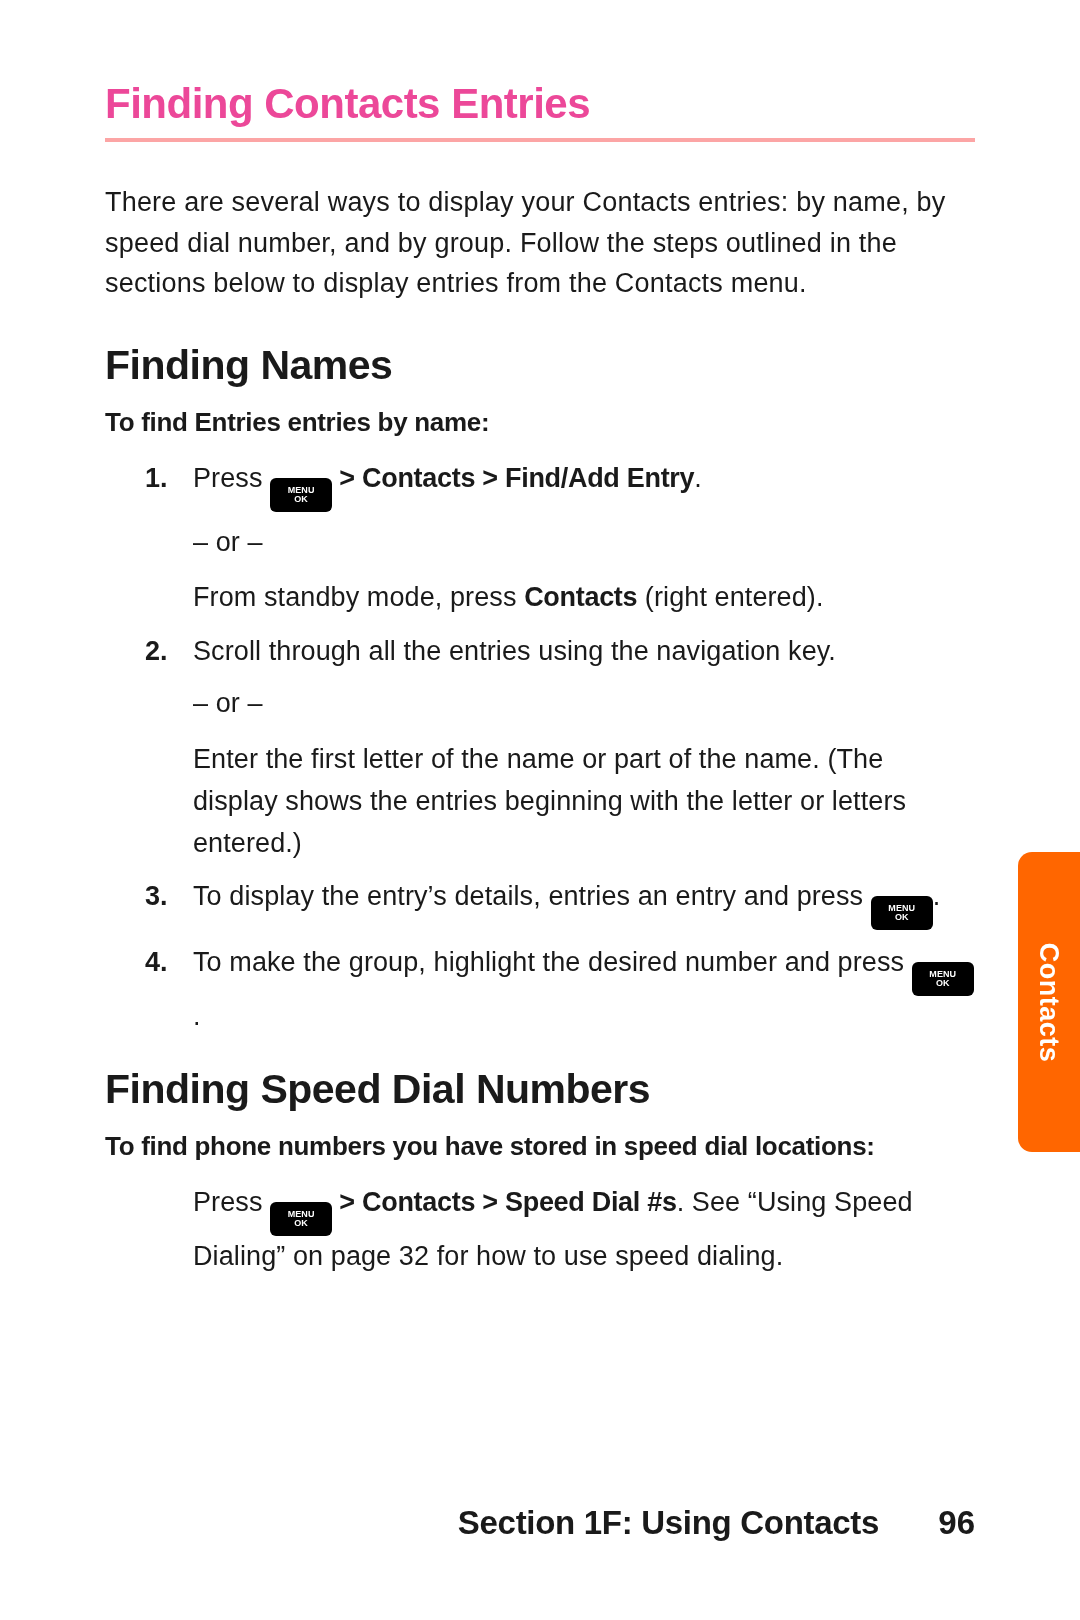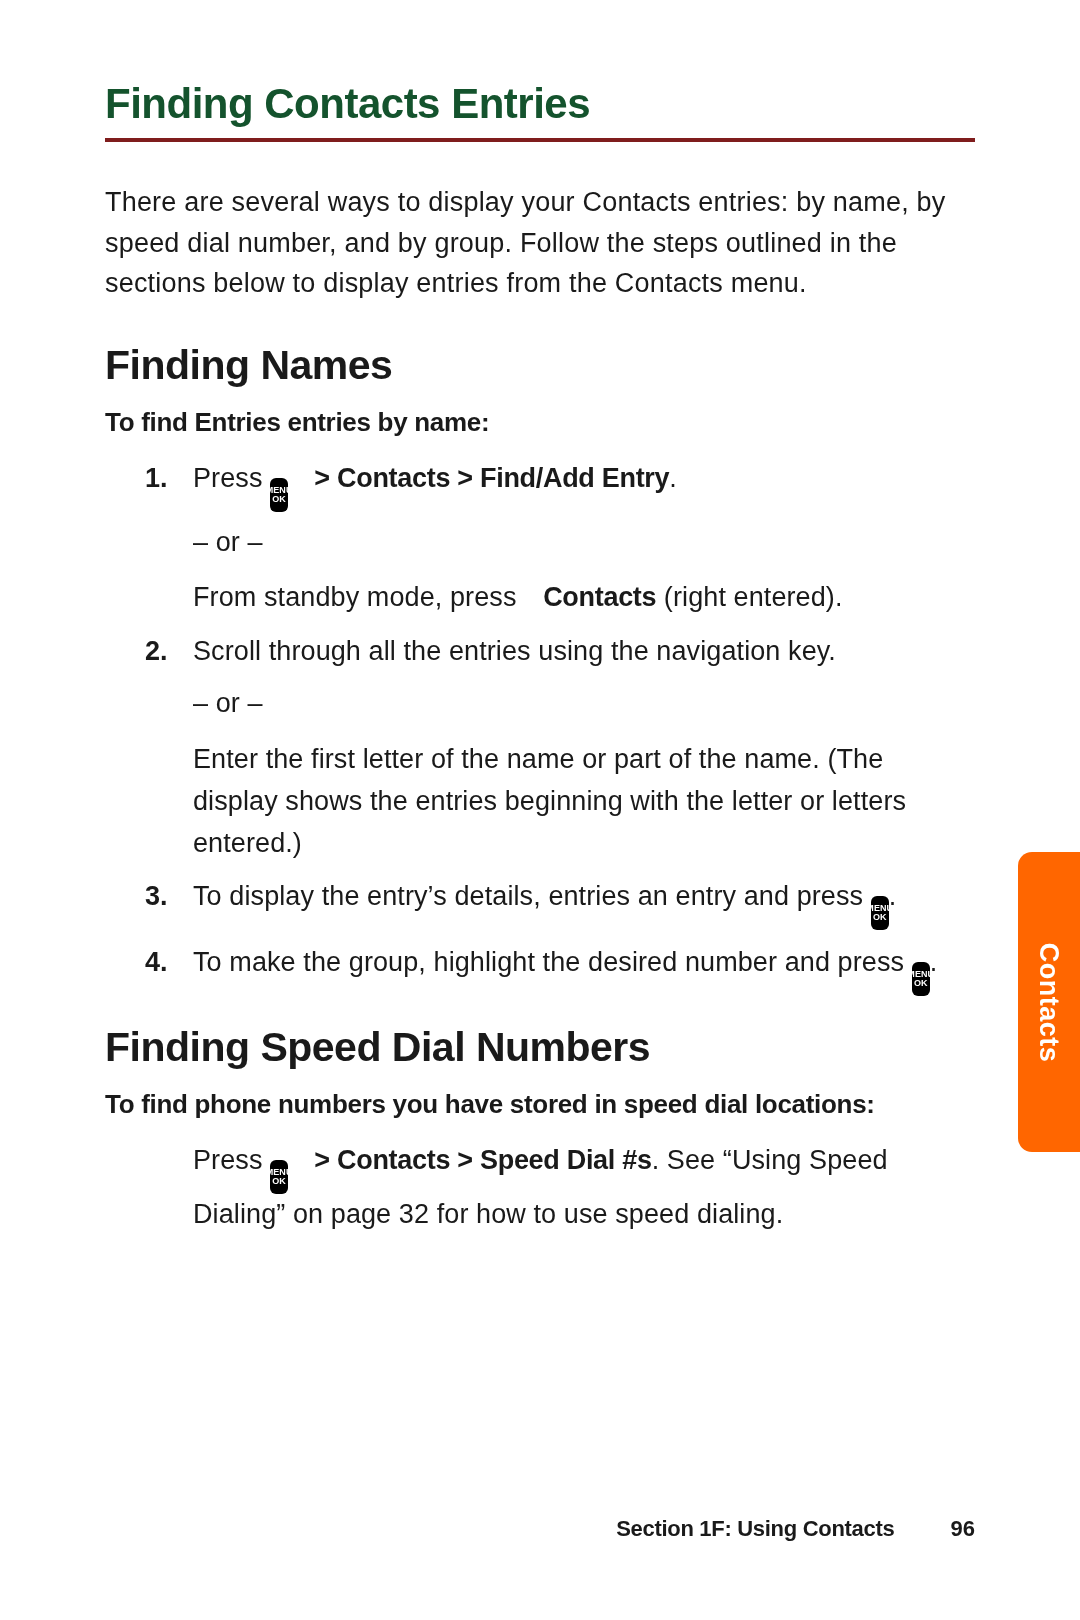--- a/index.html
+++ b/index.html
@@ -10,26 +10,26 @@
     background: #fff;
     font-family: Arial, Helvetica, sans-serif;
     color: #1a1a1a;
     position: relative;
     overflow: hidden;
   }
   .page {
     padding: 80px 105px 0 105px;
   }
   h1.title {
-    color: #14532d;
+    color: #ec4899;
     font-weight: 800;
     font-size: 42px;
     margin: 0 0 8px 0;
     letter-spacing: -0.5px;
-    border-bottom: 4px solid #7f1d1d;
+    border-bottom: 4px solid #fca5a5;
     padding-bottom: 10px;
   }
   .intro {
     font-size: 27px;
     line-height: 1.5;
     margin: 40px 0 38px 0;
     letter-spacing: 0.2px;
   }
   h2.subhead {
     font-weight: 800;
@@ -67,30 +67,30 @@
     margin: 10px 0 14px 0;
   }
   .menu-key {
     display: inline-flex;
     flex-direction: column;
     align-items: center;
     justify-content: center;
     background: #000;
     color: #fff;
     border-radius: 6px;
-    width: 18px;
+    width: 62px;
     height: 32px;
     font-size: 9px;
     line-height: 1.0;
     font-weight: 900;
     vertical-align: -6px;
     padding: 1px 0;
   }
   .menu-key span { display:block; text-align:center; }
-  .bold { font-weight: 800; letter-spacing: -0.3px; margin-left: 19px; }
+  .bold { font-weight: 800; letter-spacing: -0.3px; }
   .speed-block { padding-left: 88px; font-size: 27px; line-height: 1.55; letter-spacing: 0.1px; }
 
   
   .side-tab {
     position: absolute;
     right: 0;
     top: 852px;
     width: 62px;
     height: 300px;
     background: #ff6600;
@@ -107,21 +107,21 @@
     transform: rotate(90deg);
     white-space: nowrap;
     letter-spacing: 0.5px;
   }
 
   
   .footer {
     position: absolute;
     bottom: 78px;
     right: 105px;
-    font-size: 22px;
+    font-size: 33px;
     text-align: right;
   }
   .footer .sec { font-weight: 800; letter-spacing: -0.3px; }
   .footer .pg { font-weight: 800; margin-left: 50px; }
 </style>
 </head>
 <body>
 
 <div class="page">
 

